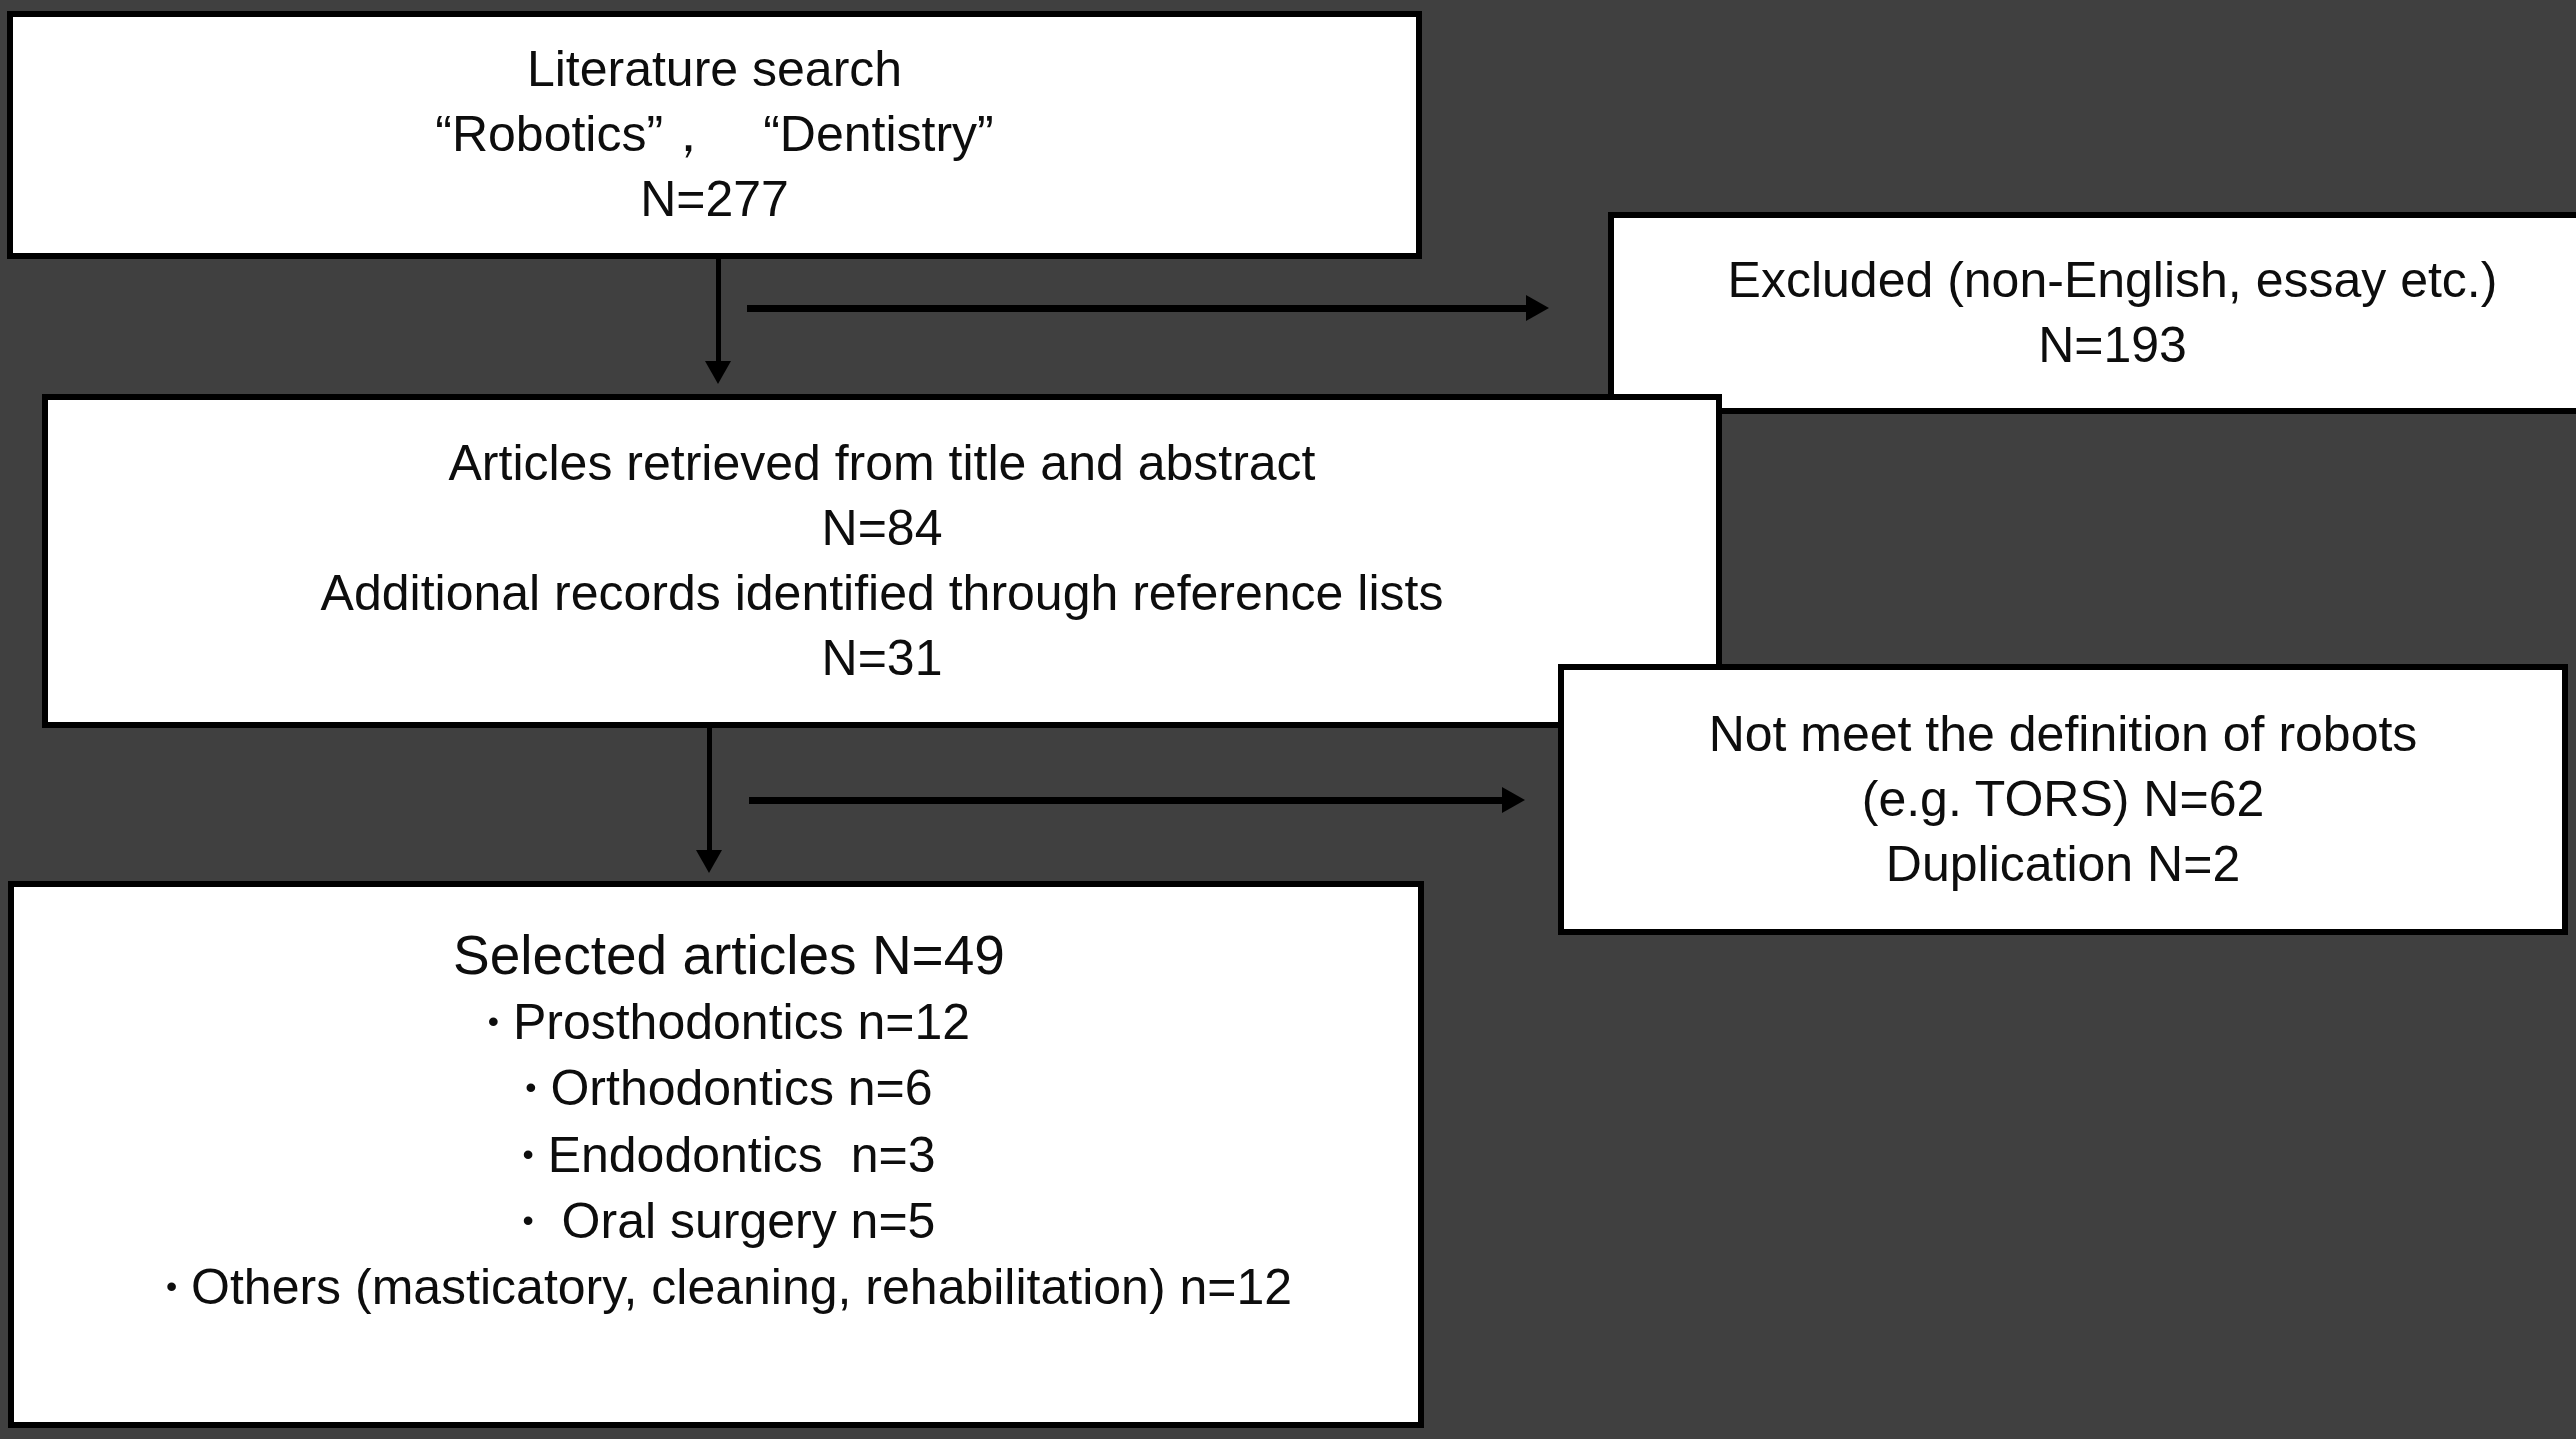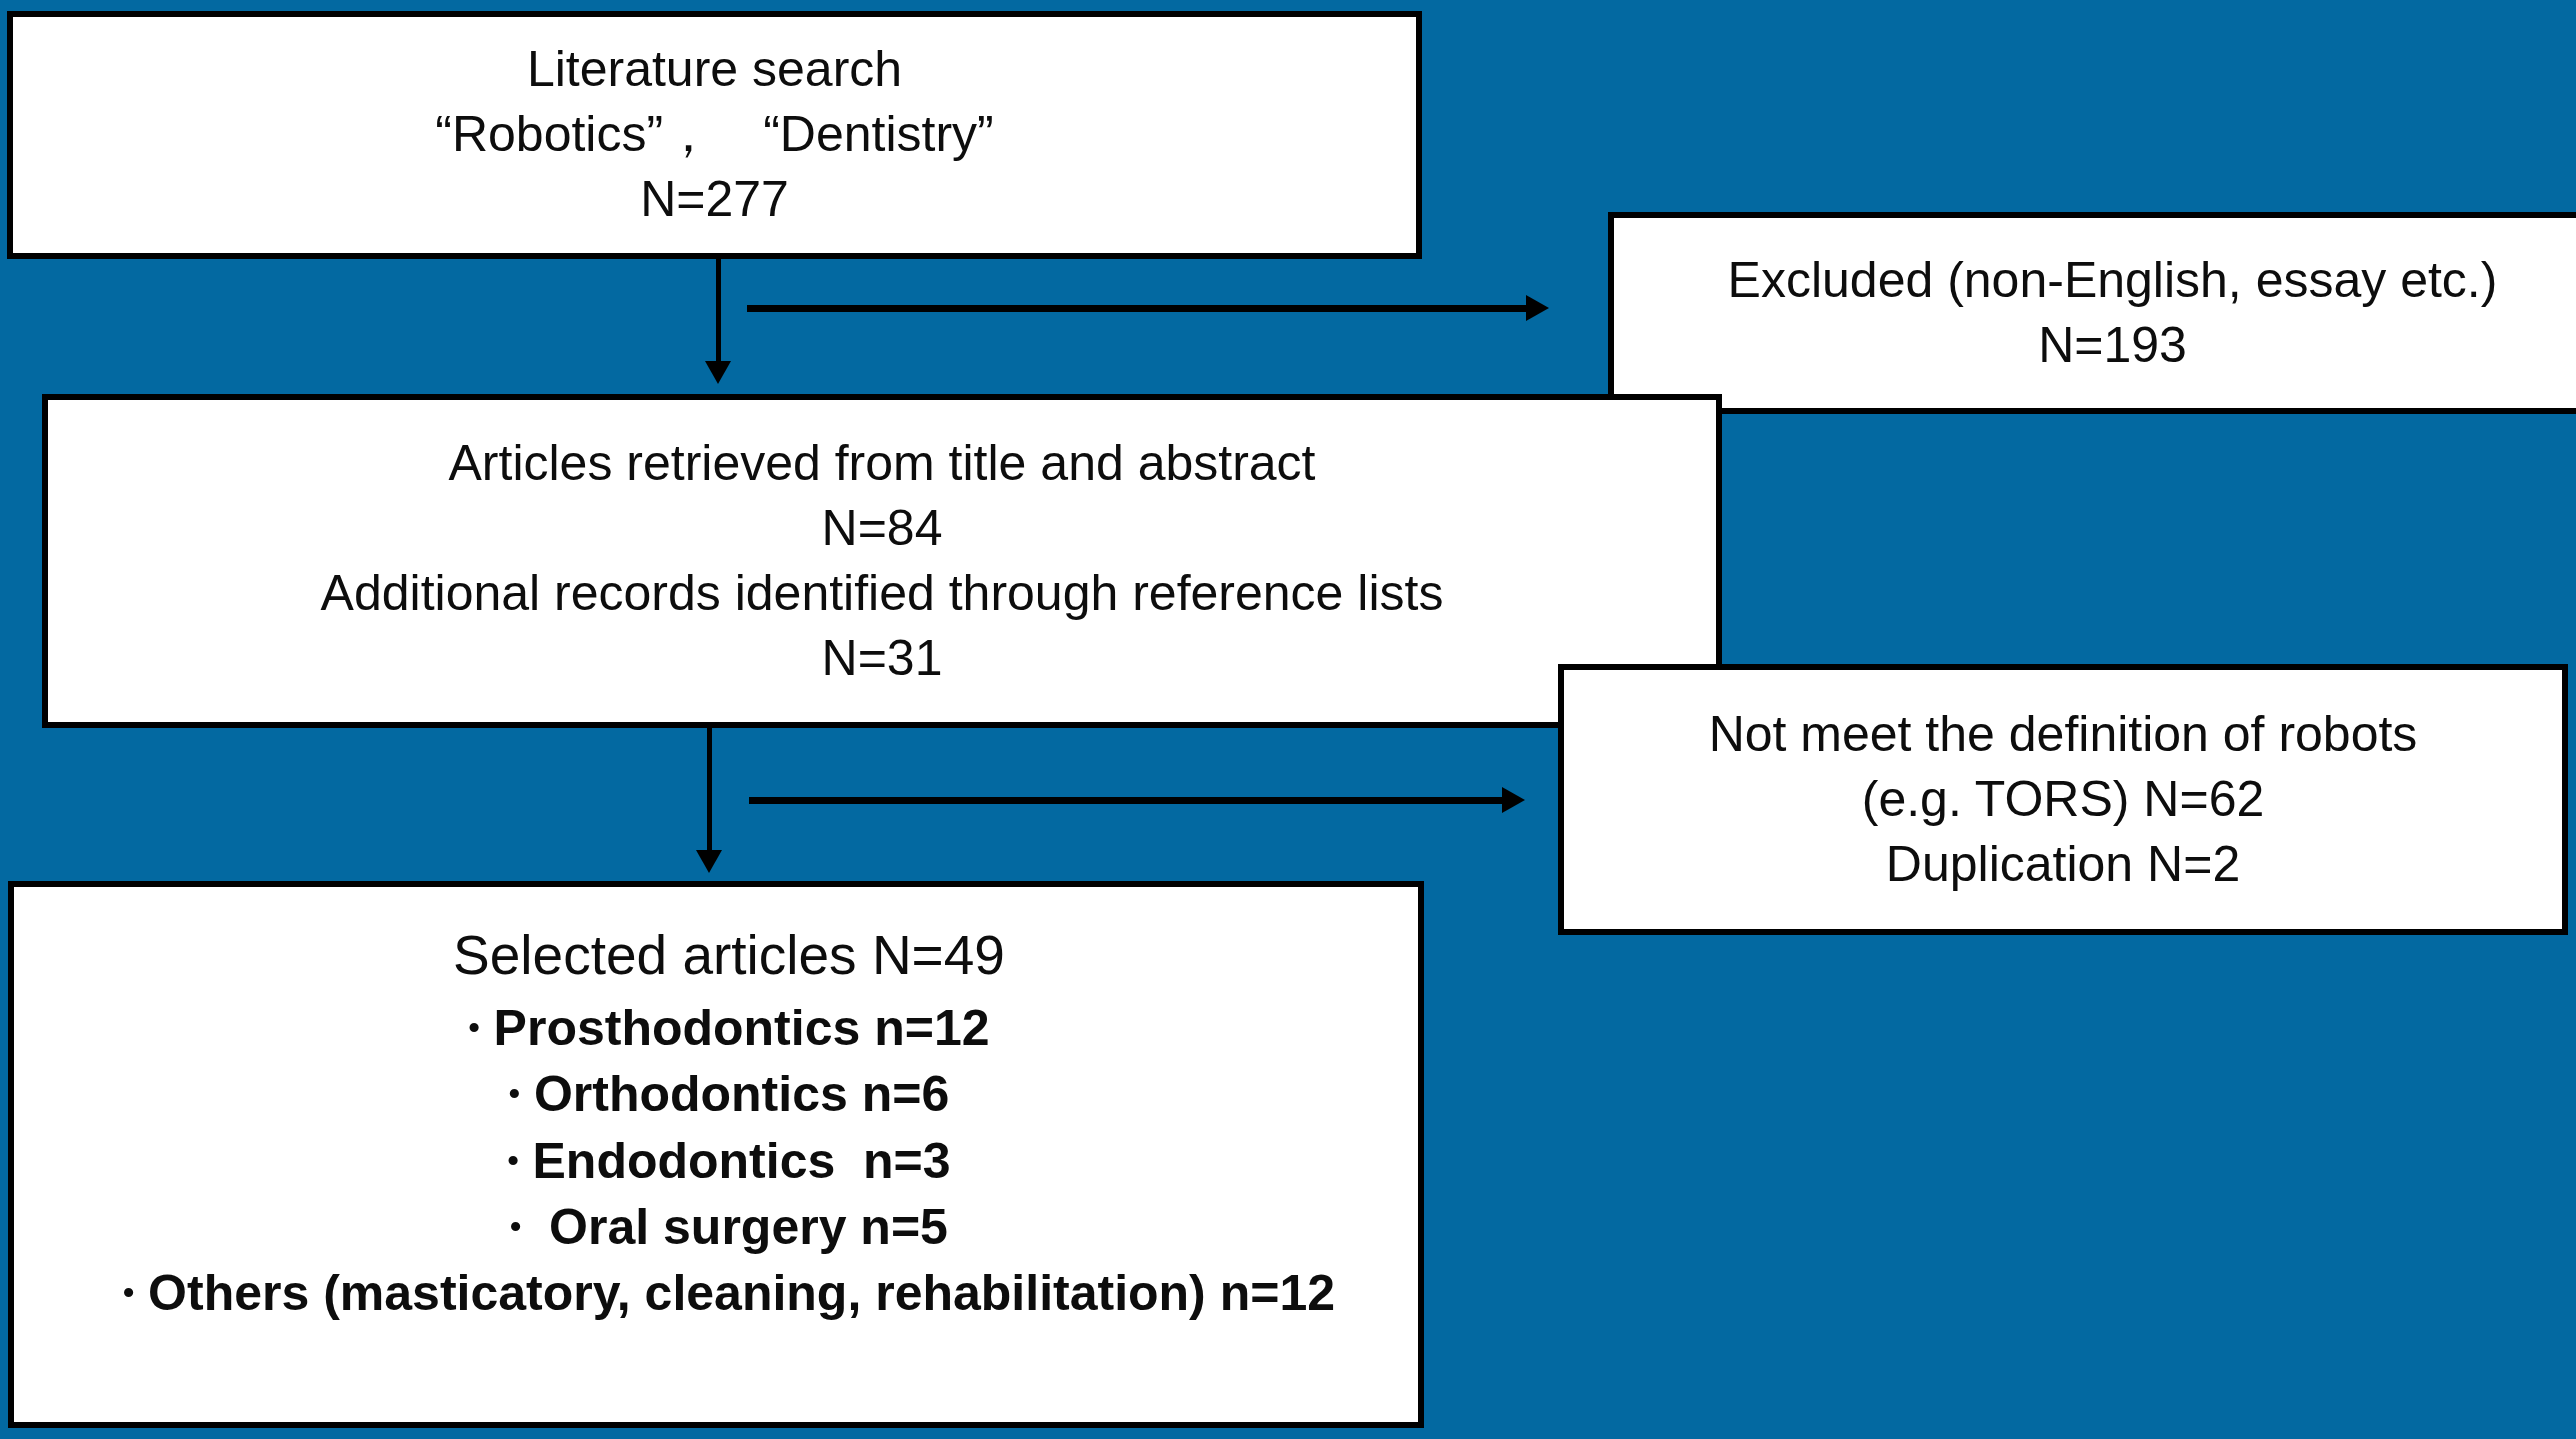--- a/index.html
+++ b/index.html
@@ -8,21 +8,21 @@
     background: #ffffff;
   }
   body {
     font-family: "Liberation Sans", sans-serif;
     color: #000000;
   }
   #canvas {
     position: relative;
     width: 2576px;
     height: 1439px;
-    background: #0369a1;
+    background: #404040;
     overflow: hidden;
   }
   .box {
     position: absolute;
     box-sizing: border-box;
     border: 6.2px solid #000000;
     background: #ffffff;
     display: flex;
     flex-direction: column;
     align-items: center;
@@ -60,24 +60,23 @@
   
   #box-excluded {
     left: 1608px; top: 212px; width: 1009px; height: 202px;
   }
   #box-not-meet {
     left: 1558px; top: 664px; width: 1010px; height: 271px;
   }
   
   .bullet-list {
     list-style: none;
-    margin: 6px;
+    margin: 0;
     padding: 0;
     width: 100%;
-    font-weight: bold;
   }
   .bullet-item {
     font-size: 50px;
     line-height: 63px;
     text-align: center;
     white-space: pre;
     color: #0d0d0d;
   }
   .bullet-dot {
     font-size: 32px;

